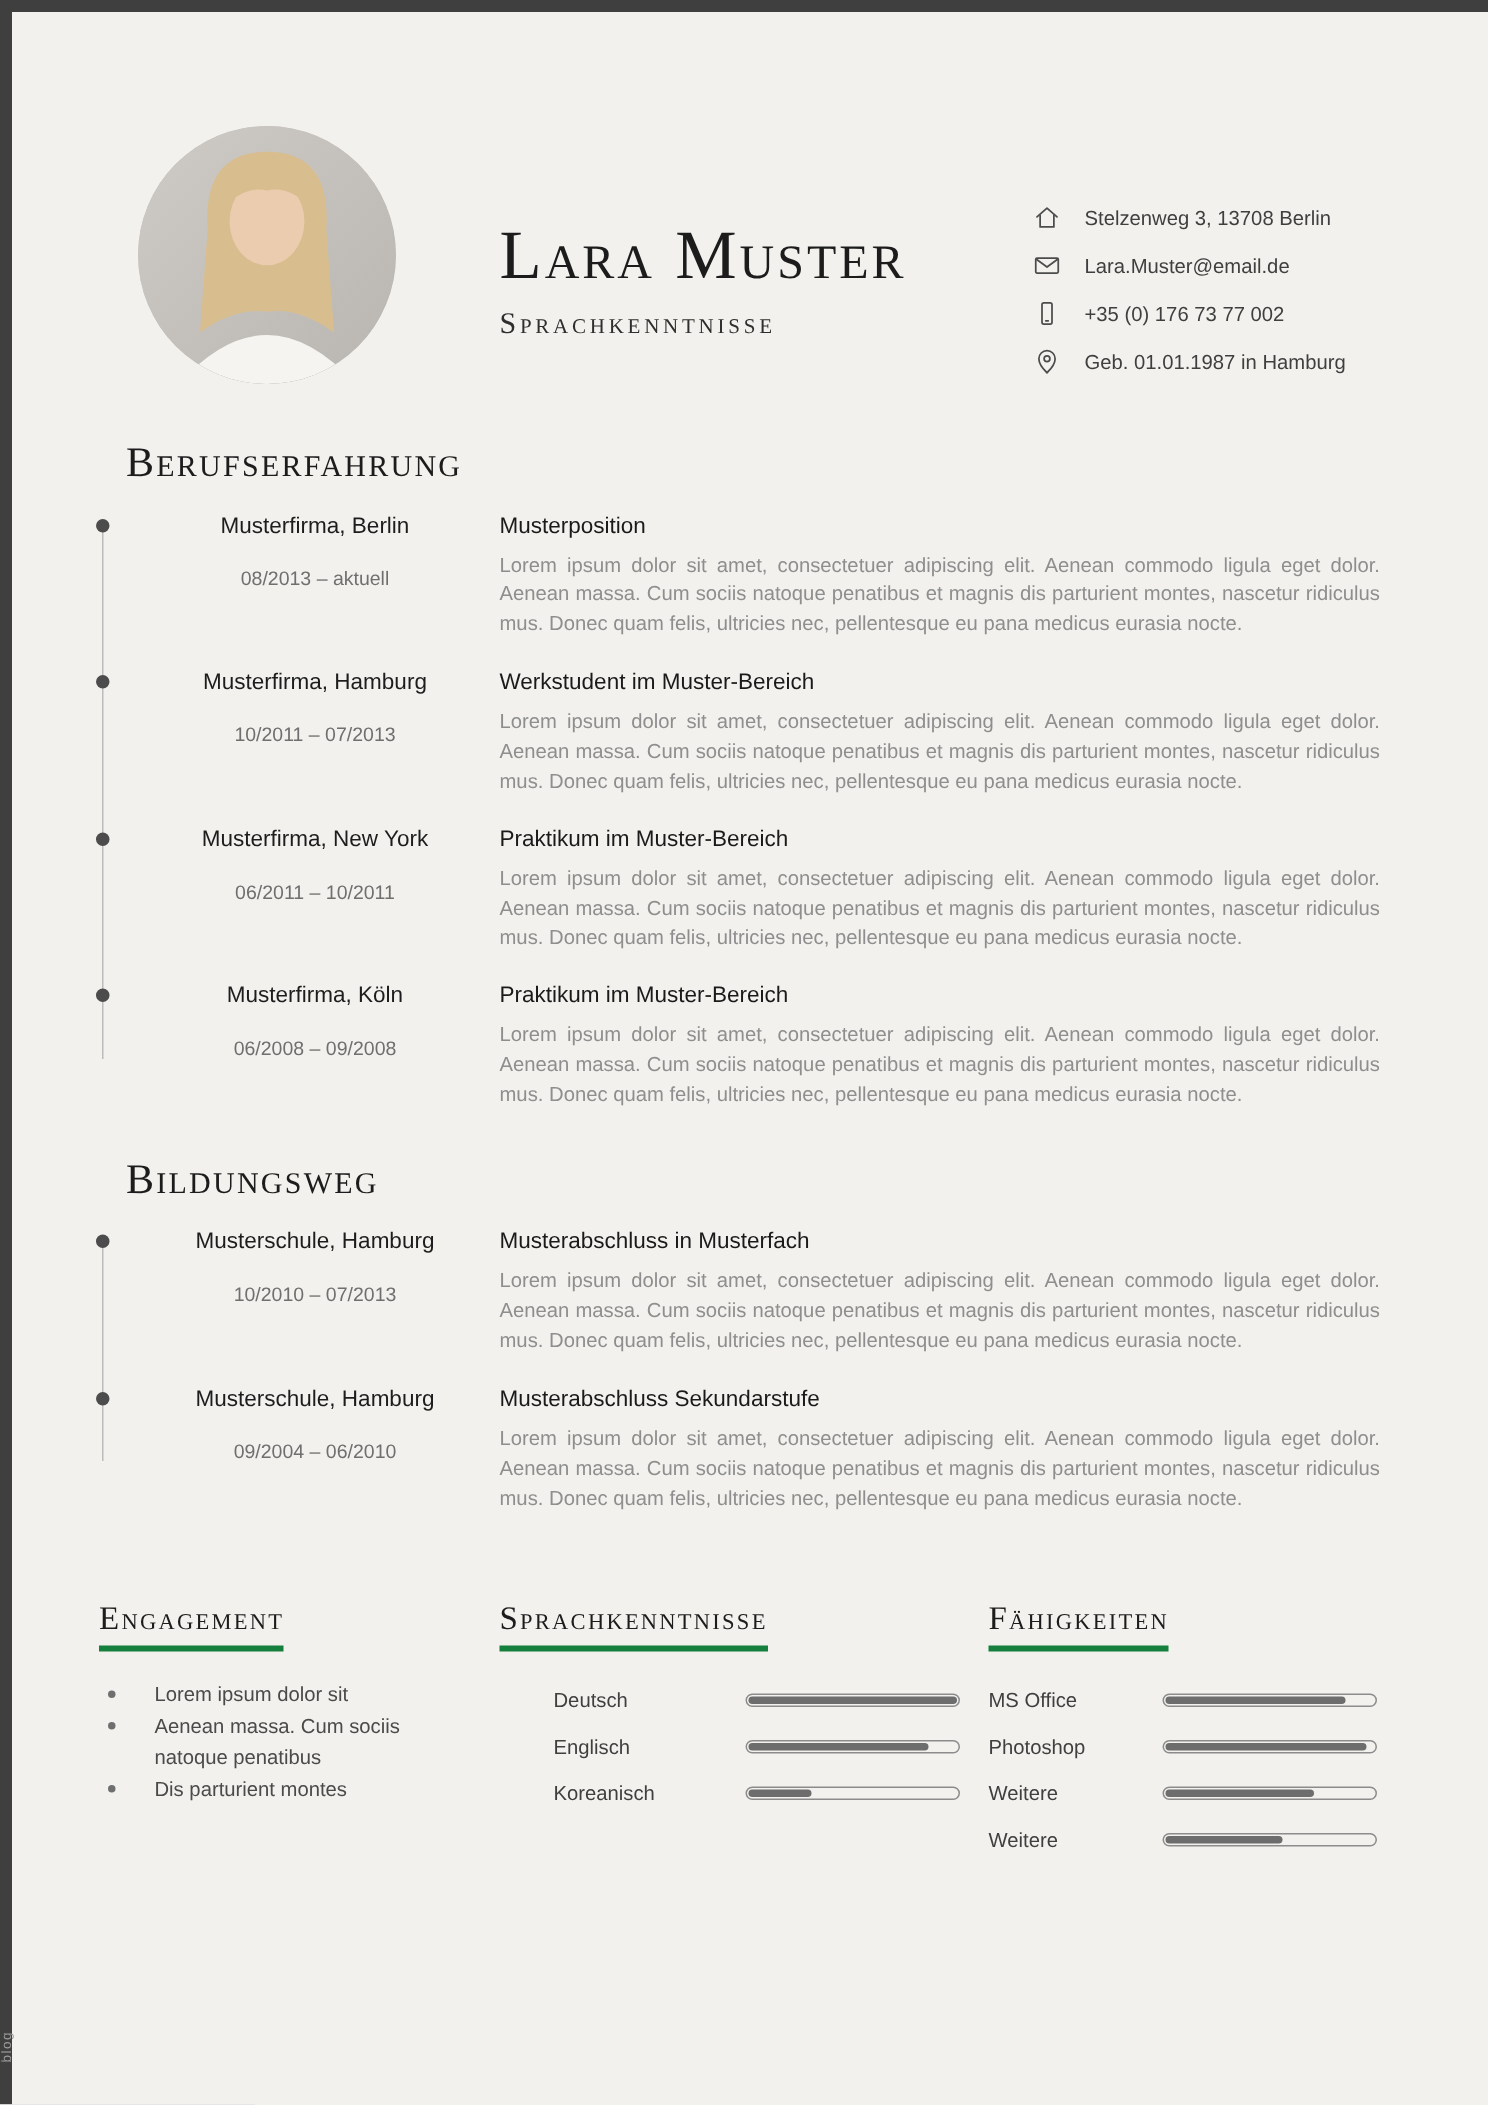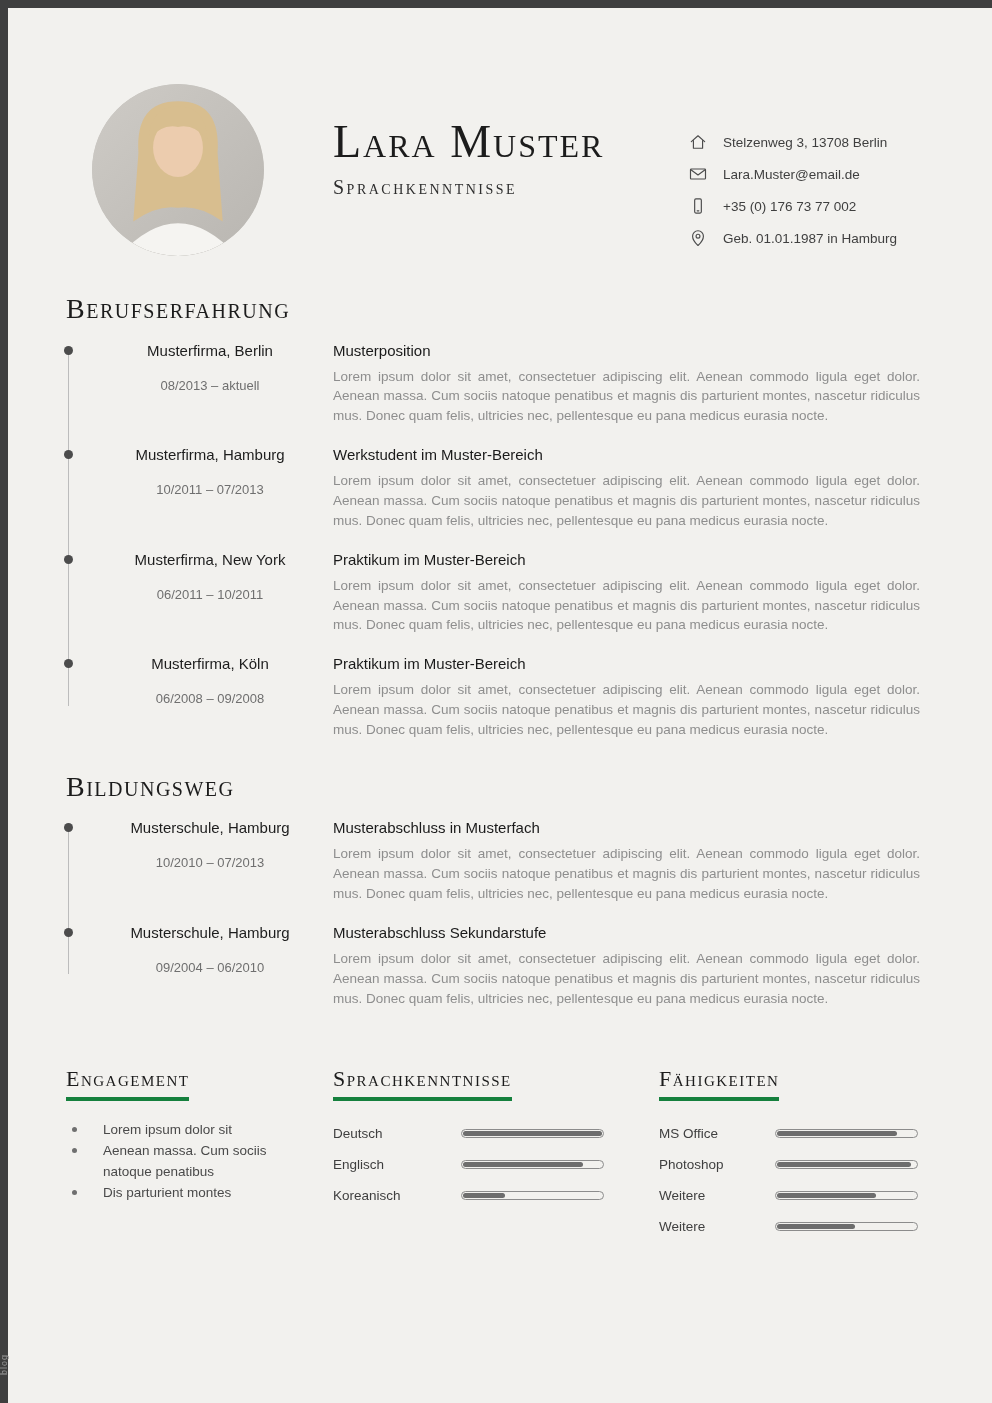--- a/index.html
+++ b/index.html
@@ -17,21 +17,21 @@
   .edge-left { position: absolute; top: 0; left: 0; width: 8px; height: 100%; background: #3f3f3f; z-index: 2; }
   .watermark {
     position: absolute; bottom: 28px; left: 0; width: 8px;
     writing-mode: vertical-rl; transform: rotate(180deg);
     font-size: 9px; color: #9b9b9b; letter-spacing: 1px; line-height: 8px;
   }
 
   .content { position: relative; padding: 0 72px 0 66px; }
 
   
-  .header { display: flex; align-items: flex-start; margin-top: 84px; }
+  .header { display: flex; align-items: center; margin-top: 84px; }
   .photo {
     width: 172px; height: 172px; border-radius: 50%;
     overflow: hidden; margin-left: 26px; flex: 0 0 auto;
     background: #c7c4bf;
   }
   .photo svg { display: block; width: 100%; height: 100%; }
   .identity { margin-left: 69px; padding-top: 34px; }
   .name {
     font-family: "Liberation Serif", serif; font-variant: small-caps;
     font-weight: 400; font-size: 46px; line-height: 1.05;
@@ -45,20 +45,21 @@
   .contact-row { display: flex; align-items: center; height: 24px; }
   .contact-icon { width: 20px; height: 20px; margin-right: 15px; color: #4c4c4c; flex: 0 0 auto; }
   .contact-icon svg { display: block; width: 100%; height: 100%; }
   .contact-text { font-size: 13.5px; color: #3f3f3f; white-space: nowrap; }
 
   
   .section-heading {
     font-family: "Liberation Serif", serif; font-variant: small-caps;
     font-weight: 400; font-size: 28px; letter-spacing: 1.5px; color: #1c1c1c;
     line-height: 1.2;
+    margin-left: 18px;
   }
   .timeline-section { margin-top: 36px; }
   .timeline-section.edu { margin-top: 30px; }
   .entries { position: relative; margin-top: 16px; padding-left: 37px; }
   .entries::before {
     content: ""; position: absolute; left: 2px; top: 6px; bottom: 34px;
     width: 1px; background: #bcbcbc;
   }
   .entry { position: relative; display: flex; margin-bottom: 20px; }
   .entry:last-child { margin-bottom: 0; }
@@ -90,21 +91,21 @@
     font-size: 13.5px; color: #4a4a4a; line-height: 21px;
     max-width: 235px;
   }
   .bullet {
     position: absolute; left: 6px; top: 8px;
     width: 5px; height: 5px; border-radius: 50%; background: #6f6f6f;
   }
   .meter-list { margin-top: 22px; }
   .meter-row { display: flex; align-items: center; height: 21px; margin-bottom: 10px; }
   .meter-label { font-size: 13.5px; color: #3f3f3f; }
-  .languages .meter-label { flex: 0 0 128px; }
+  .languages .meter-label { flex: 0 0 128px; margin-left: 36px; }
   .skills .meter-label { flex: 0 0 116px; }
   .bar {
     position: relative; width: 143px; height: 9px;
     border: 1px solid #8c8c8c; border-radius: 5px; background: #f2f1ee;
   }
   .bar-fill {
     position: absolute; left: 1px; top: 1px; bottom: 1px;
     max-width: calc(100% - 2px);
     background: #6d6d6d; border-radius: 3px;
   }

